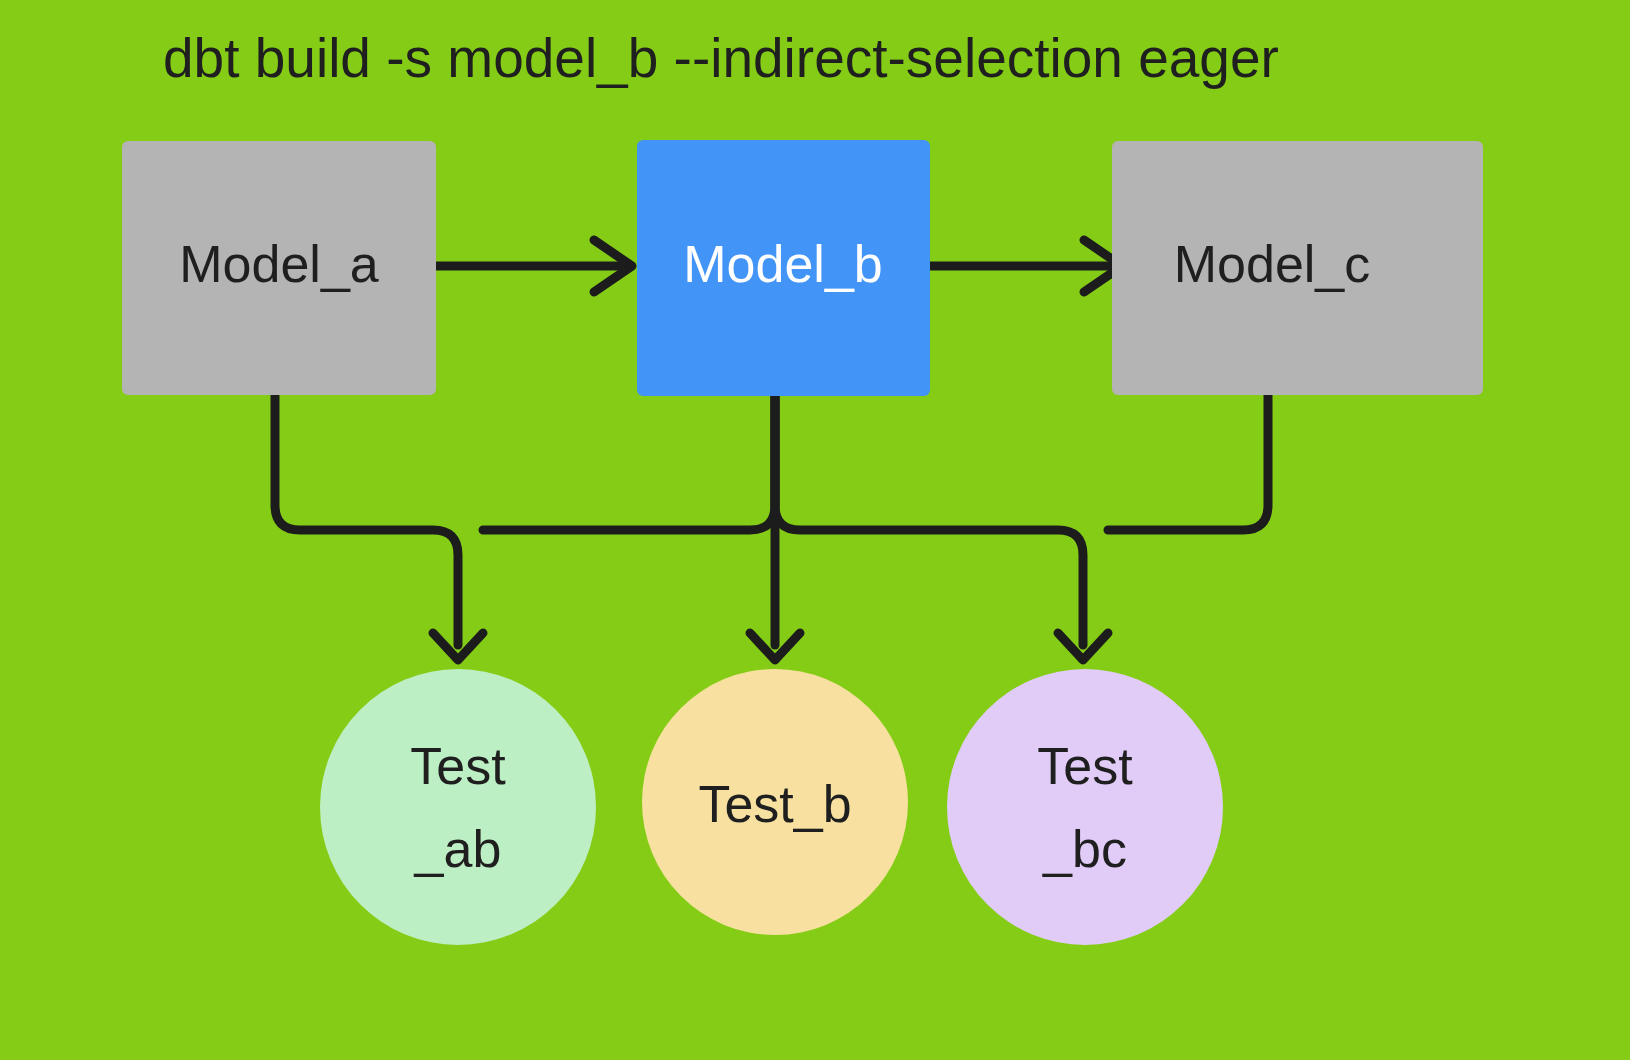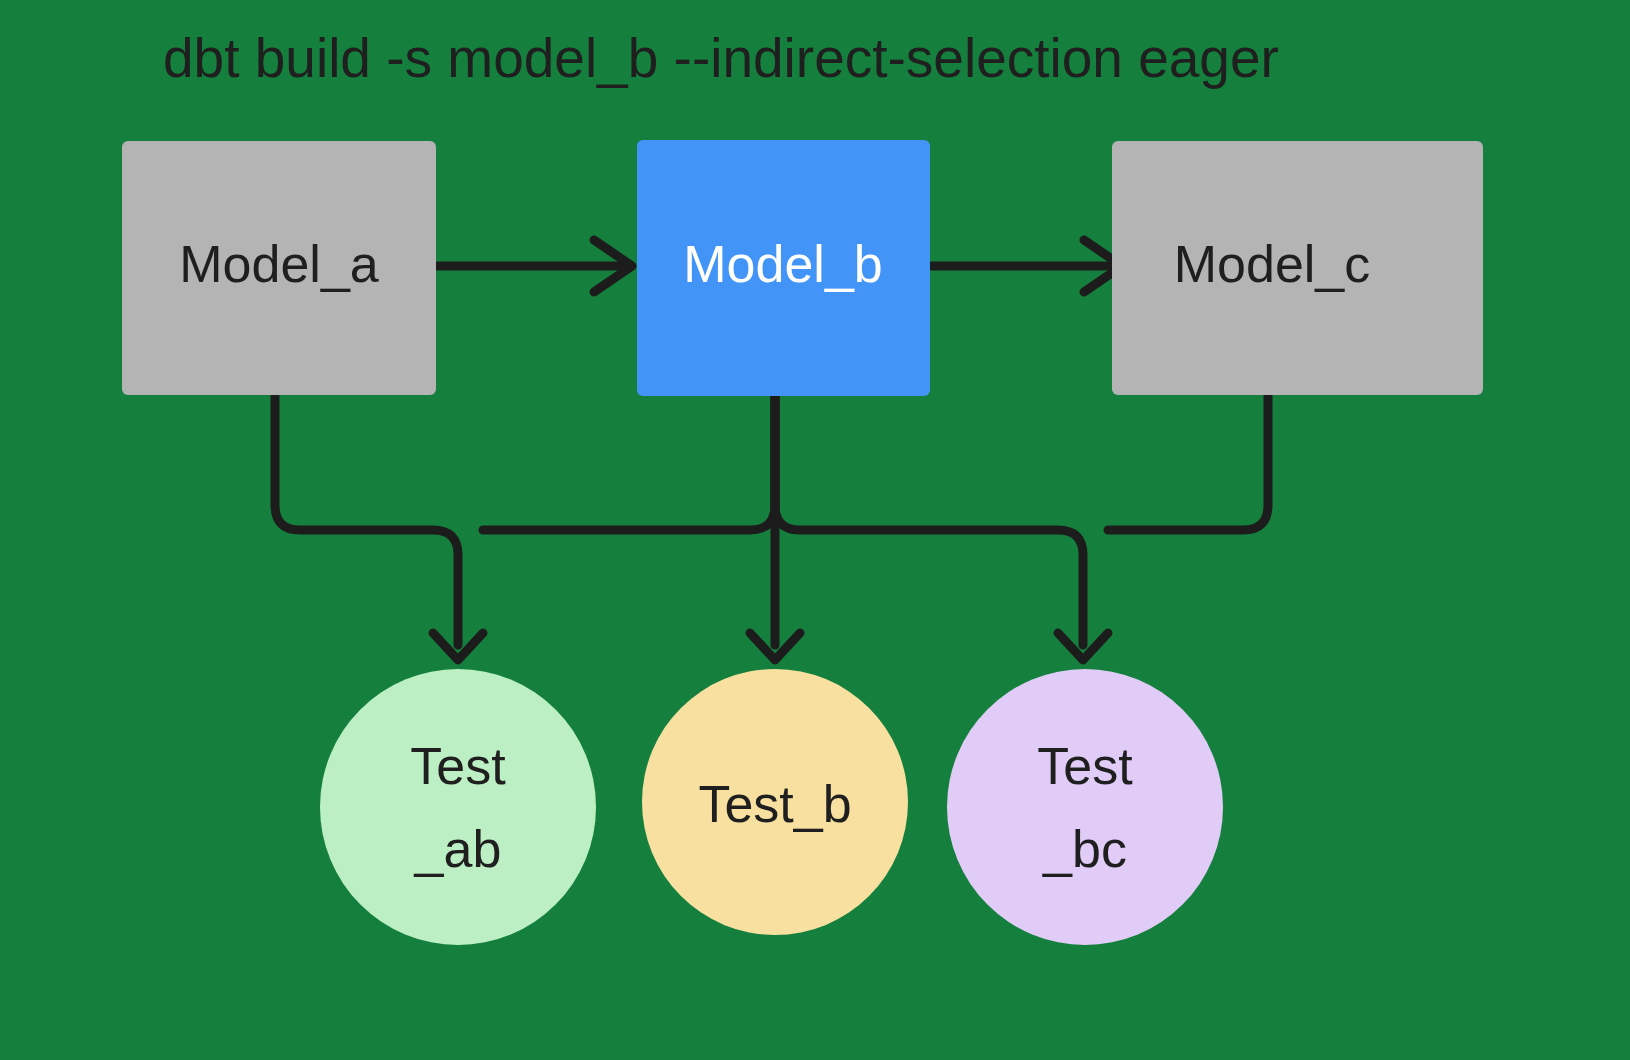--- a/index.html
+++ b/index.html
@@ -7,21 +7,21 @@
     padding: 0;
     background: #ffffff;
   }
   body {
     font-family: "Liberation Sans", sans-serif;
   }
   #canvas {
     position: relative;
     width: 1630px;
     height: 1060px;
-    background: #15803d;
+    background: #84cc16;
     overflow: hidden;
   }
   #diagram-svg {
     position: absolute;
     left: 0;
     top: 0;
     width: 1630px;
     height: 1060px;
   }
   .node-label {

